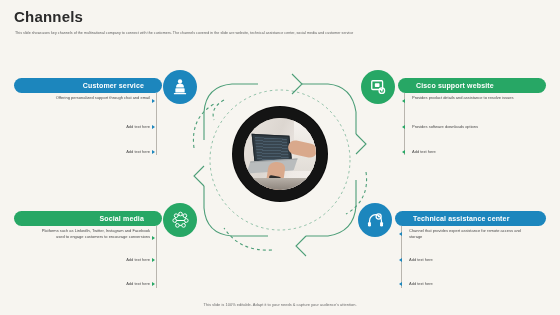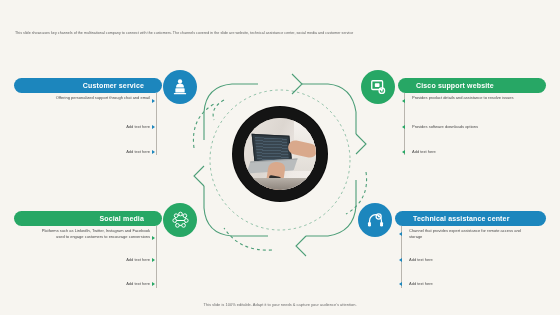--- a/index.html
+++ b/index.html
@@ -124,20 +124,21 @@
   .footer{
     position:absolute;left:0;right:0;top:302px;
     text-align:center;font-size:4px;color:#6d6d6d;
   }
 </style>
 </head>
 <body>
 
 <div class="slide">
 
+  <div class="page-title">Channels</div>
   <div class="page-subtitle">This slide showcases key channels of the multinational company to connect with the customers. The channels covered in the slide are website, technical assistance center, social media and customer service</div>
 
   <div class="center-wrap">
     <svg class="ring-svg" viewBox="0 0 200 200">
       <g fill="none" stroke="#2f8f63" stroke-width="1.1" opacity="0.85">
         <path d="M112 14 L122 24 L112 34" stroke-dasharray="0"></path>
         <path d="M44 40 Q30 48 34 60" stroke-dasharray="3 3"></path>
         <path d="M122 24 L148 24 Q172 26 176 52 L176 74"></path>
         <path d="M176 74 L186 84 L176 94"></path>
         <path d="M186 112 Q190 140 166 154" stroke-dasharray="3 3"></path>

